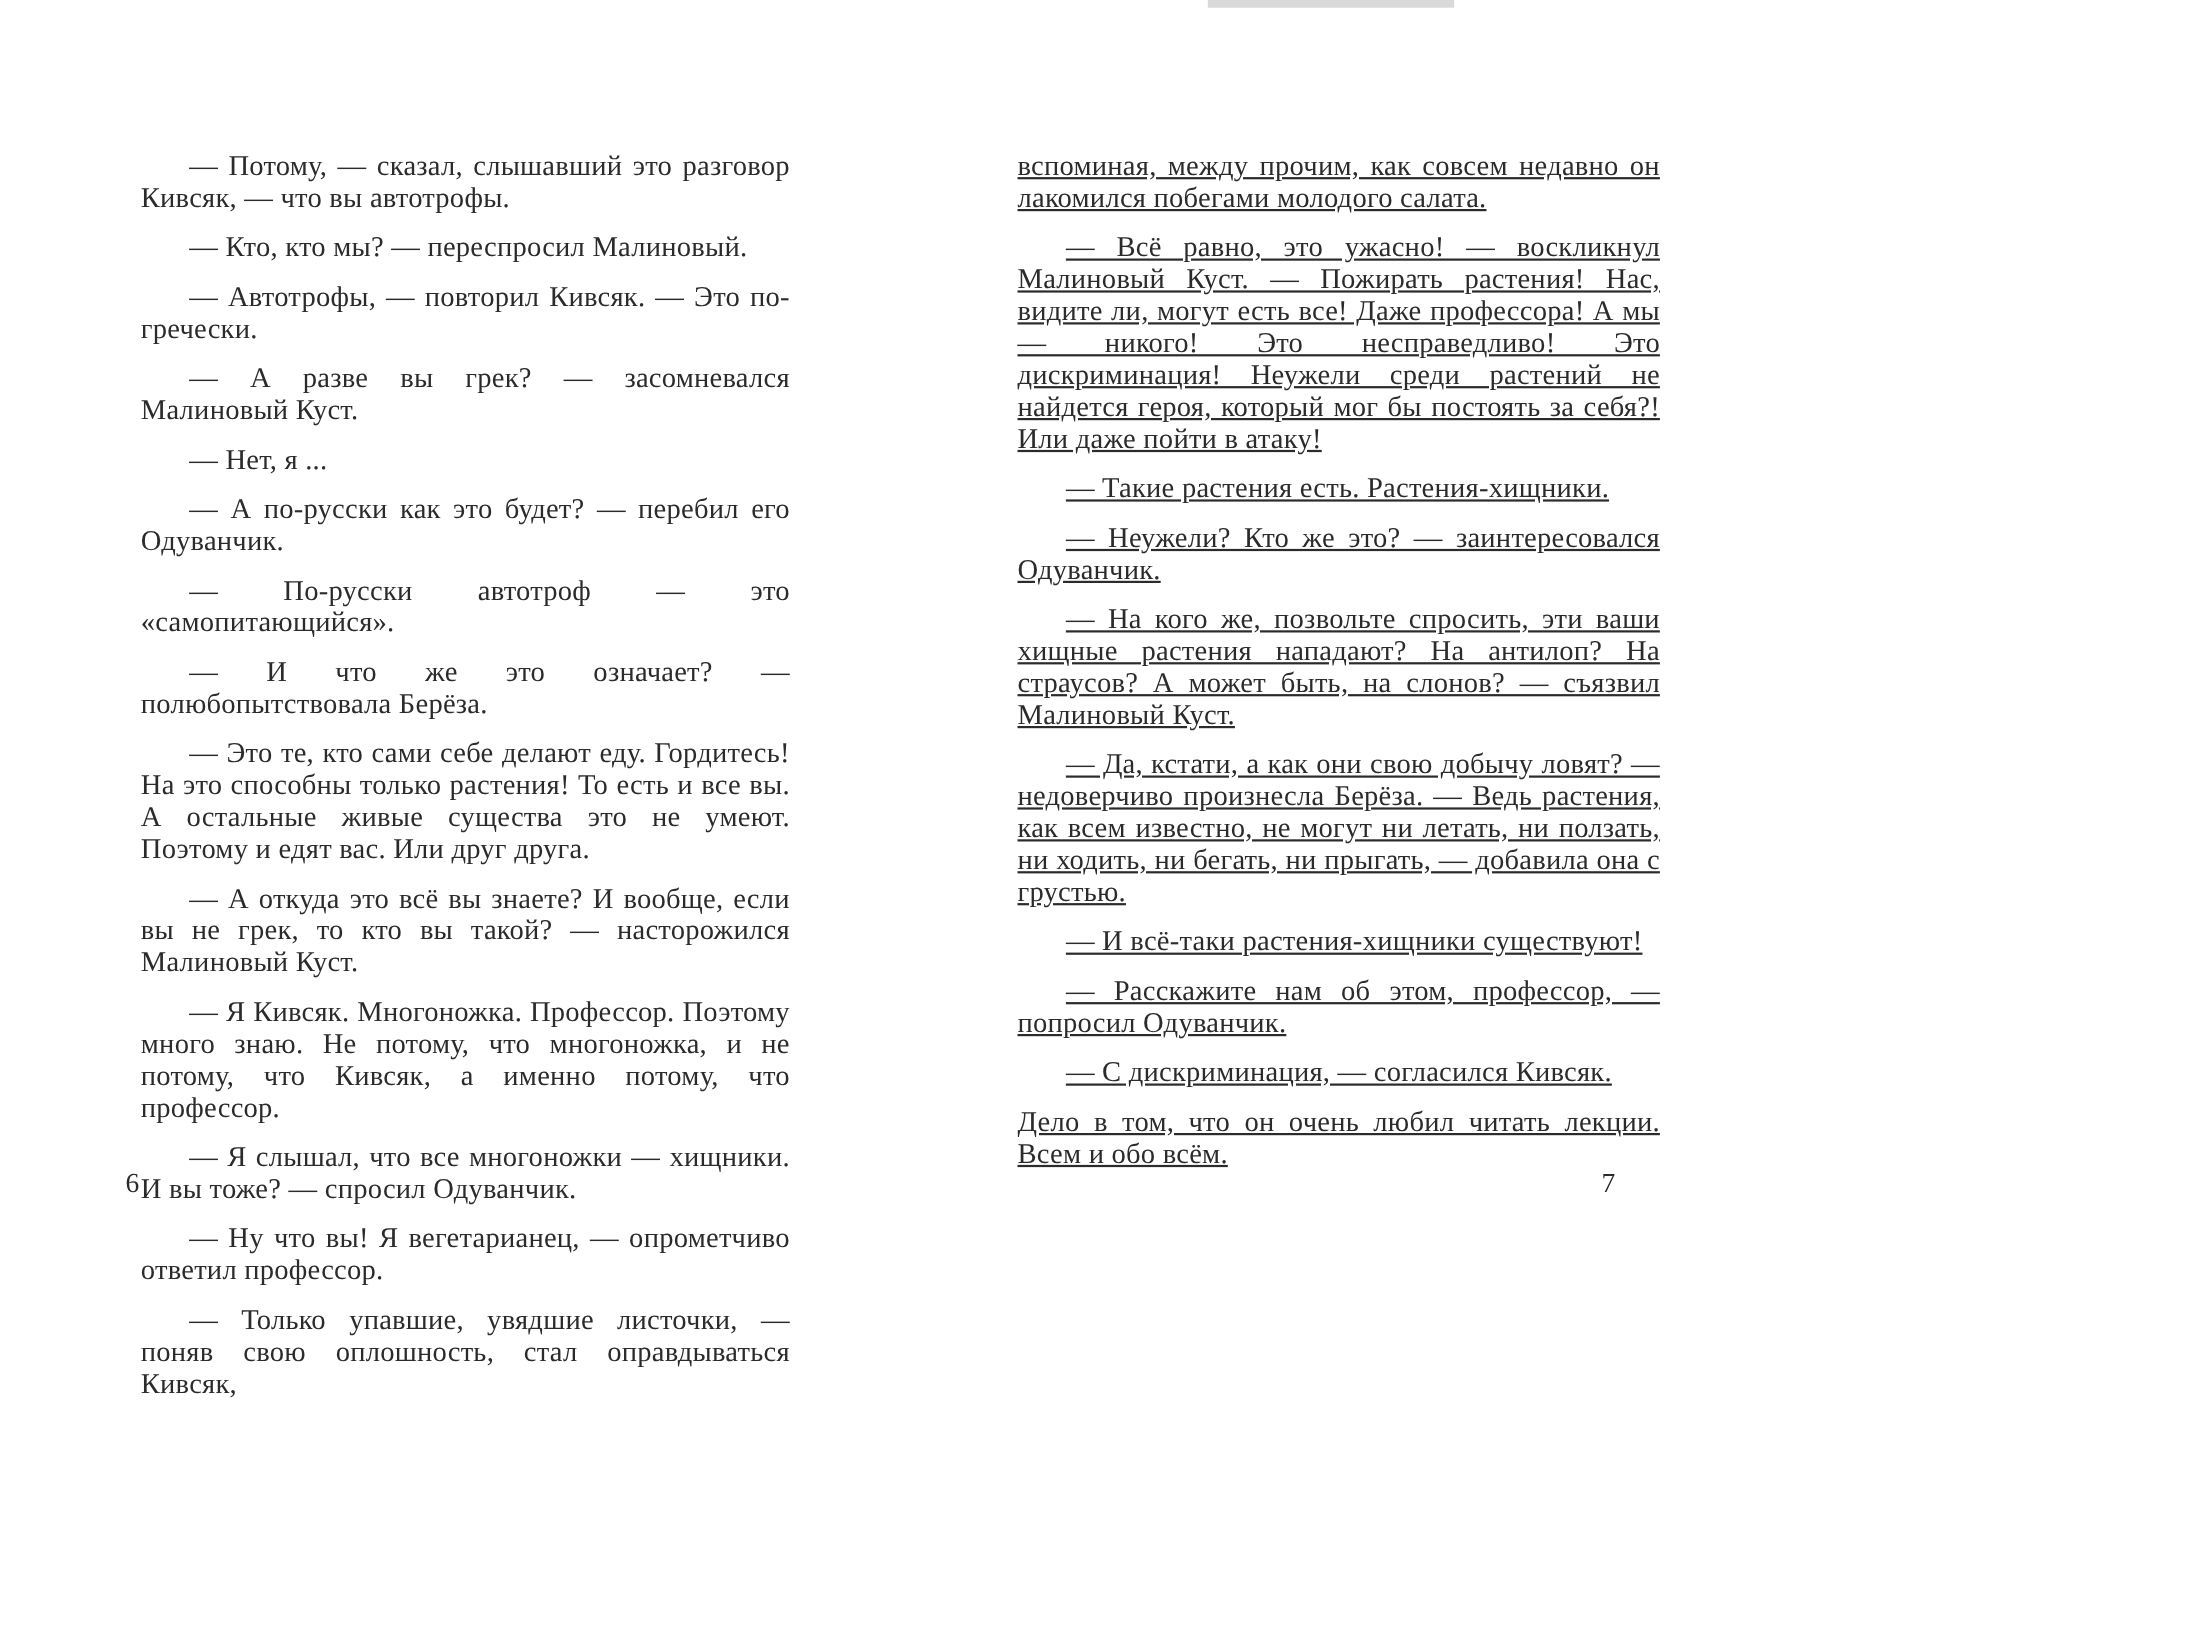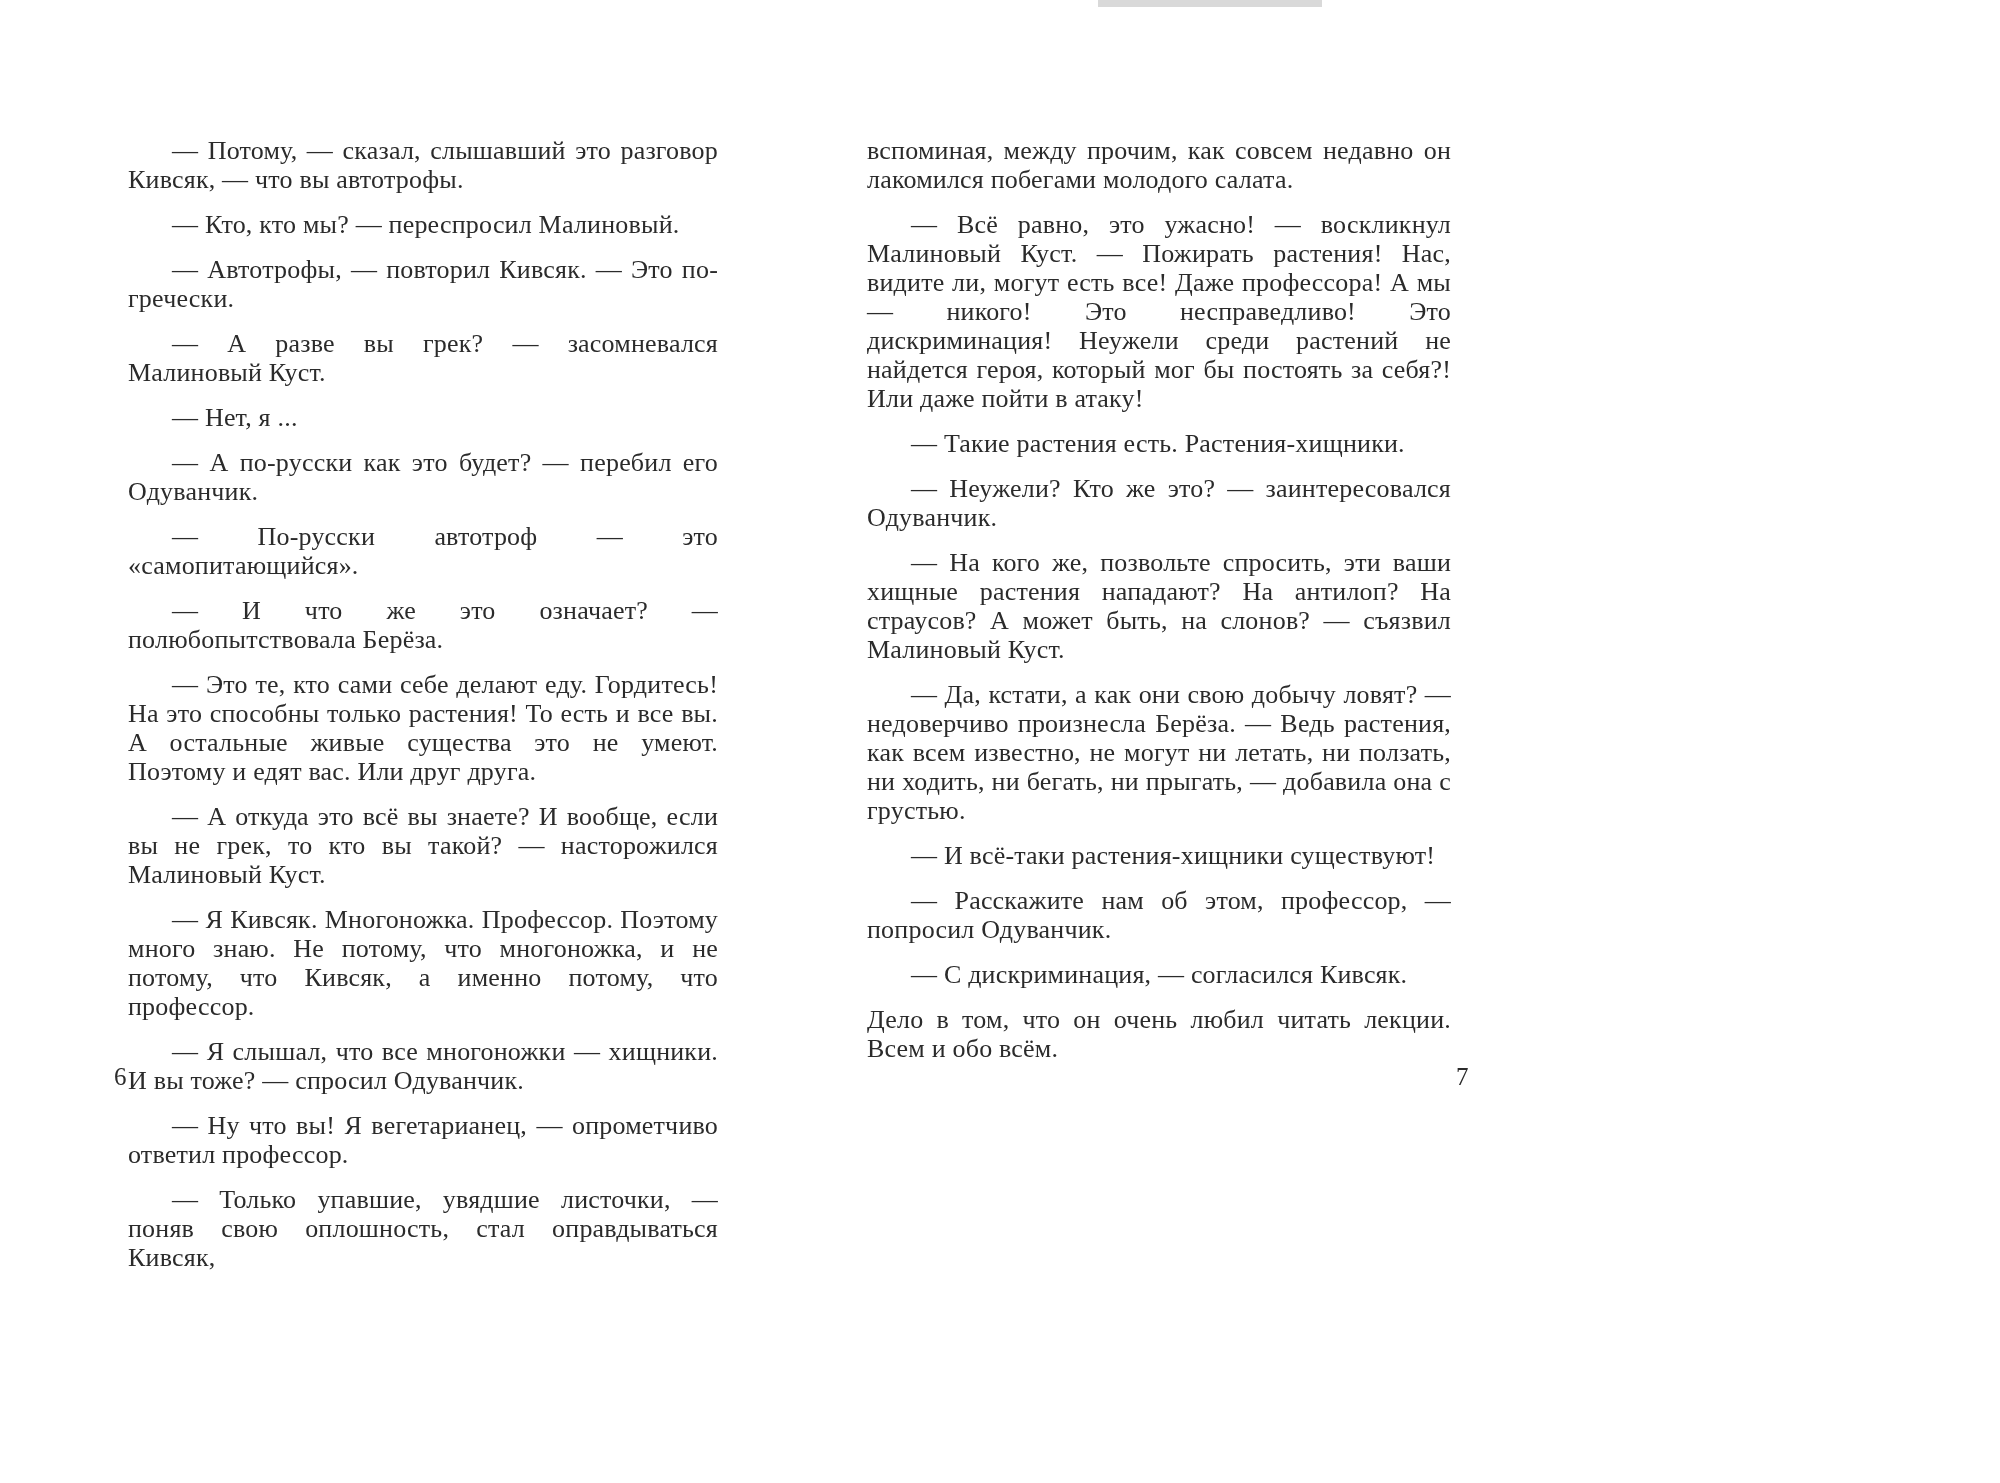--- a/index.html
+++ b/index.html
@@ -29,22 +29,23 @@
   }
   .page-column {
     position: absolute;
     top: 120px;
   }
   .col-left {
     left: 112px;
     width: 622px;
   }
   .col-right {
-    left: 851px;
+    left: 909px;
     width: 616px;
+    text-decoration: underline;
   }
   .para {
     margin: 16px;
     font-size: 26px;
     line-height: 29px;
     text-align: justify;
     text-indent: 44px;
     letter-spacing: 0.2px;
     hyphens: auto;
   }

